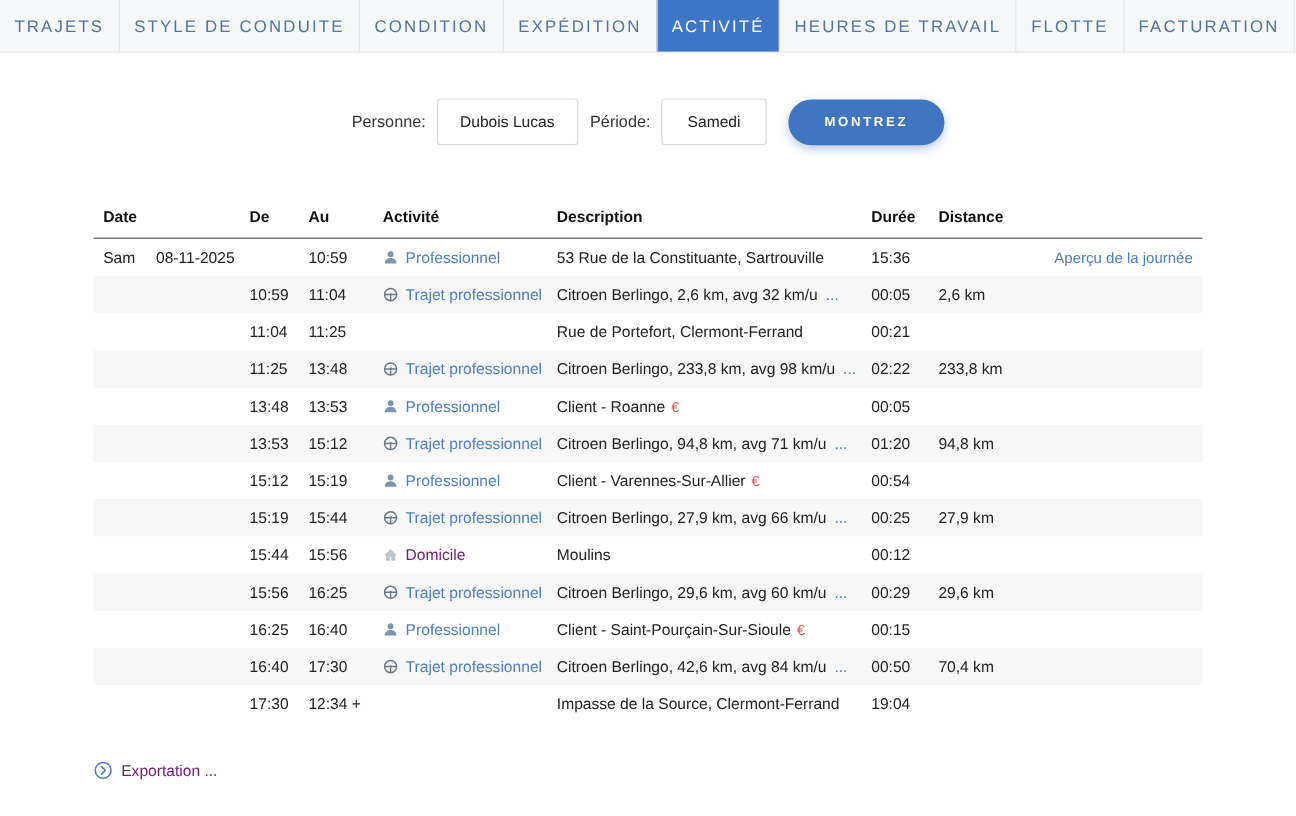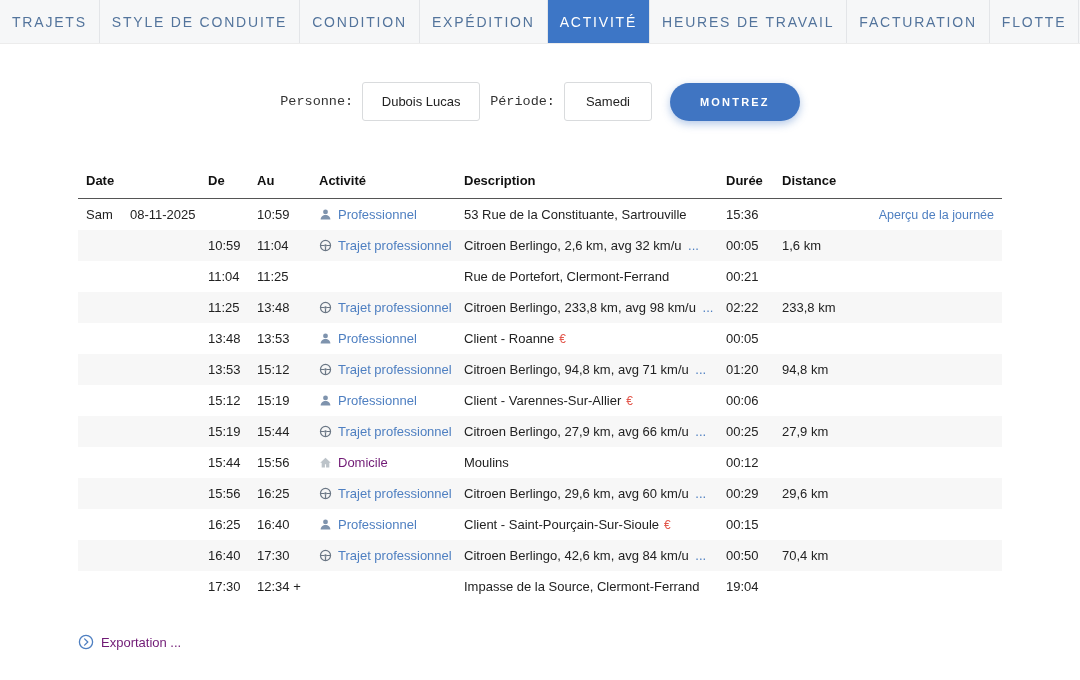--- a/index.html
+++ b/index.html
@@ -35,21 +35,21 @@
   .tab:first-child { border-left: none; }
   .tab.active { background: #3d76c6; color: #ffffff; }
 
   
   .filters {
     display: flex;
     align-items: center;
     justify-content: center;
     margin-top: 38px;
   }
-  .filter-label { font-size: 13.5px; color: #333; margin-right: 9px; font-family: Liberation Mono, monospace; }
+  .filter-label { font-size: 13.5px; color: #333; margin-right: 9px; }
   .select-box {
     border: 1px solid #d9dbdd;
     border-radius: 3px;
     background: #fff;
     padding: 11px 2px;
     font-size: 13px;
     color: #222;
     min-width: 118px;
     text-align: center;
     cursor: pointer;
@@ -136,24 +136,24 @@
     <div class="tab">
     <span class="tab-label">EXPÉDITION</span>
   </div>
     <div class="tab active">
     <span class="tab-label">ACTIVITÉ</span>
   </div>
     <div class="tab">
     <span class="tab-label">HEURES DE TRAVAIL</span>
   </div>
     <div class="tab">
+    <span class="tab-label">FLOTTE</span>
+  </div>
+    <div class="tab">
     <span class="tab-label">FACTURATION</span>
-  </div>
-    <div class="tab">
-    <span class="tab-label">FLOTTE</span>
   </div>
     <div class="tab">
     <span class="tab-label">UTILISATION</span>
   </div>
   </nav>
 
 <div class="filters">
   <span class="filter-label">Personne:</span>
   <div class="select-box">Dubois Lucas</div>
   <span class="filter-label period-label">Période:</span>
@@ -210,21 +210,21 @@
               <circle cx="8" cy="8" r="1.5" fill="#6b7785" stroke="none"></circle>
               <path d="M1.8 8h4.7M9.5 8h4.7M8 9.5v4.7"></path>
             </svg>
           </span>
       <a class="actlabel">Trajet professionnel</a>
     </div>
     <div class="c-desc">
       <span class="desctext">Citroen Berlingo, 2,6 km, avg 32 km/u</span><a class="more"> ...</a>
     </div>
     <div class="c-dur">00:05</div>
-    <div class="c-dist">1,6 km</div>
+    <div class="c-dist">2,6 km</div>
     <div class="c-link">
       
     </div>
   </div>
       <div class="trow">
     <div class="c-date">
       <span class="day"></span><span class="date"></span>
     </div>
     <div class="c-de">11:04</div>
     <div class="c-au">11:25</div>
@@ -326,21 +326,21 @@
             <svg viewBox="0 0 16 16" width="13" height="13">
               <circle cx="8" cy="4.8" r="3" fill="#7e93ad"></circle>
               <path d="M2 14.2c0-3.4 2.7-5.6 6-5.6s6 2.2 6 5.6z" fill="#7e93ad"></path>
             </svg>
           </span>
       <a class="actlabel">Professionnel</a>
     </div>
     <div class="c-desc">
       <span class="desctext">Client - Varennes-Sur-Allier</span><span class="euro">€</span>
     </div>
-    <div class="c-dur">00:06</div>
+    <div class="c-dur">00:54</div>
     <div class="c-dist"></div>
     <div class="c-link">
       
     </div>
   </div>
       <div class="trow alt">
     <div class="c-date">
       <span class="day"></span><span class="date"></span>
     </div>
     <div class="c-de">15:19</div>

